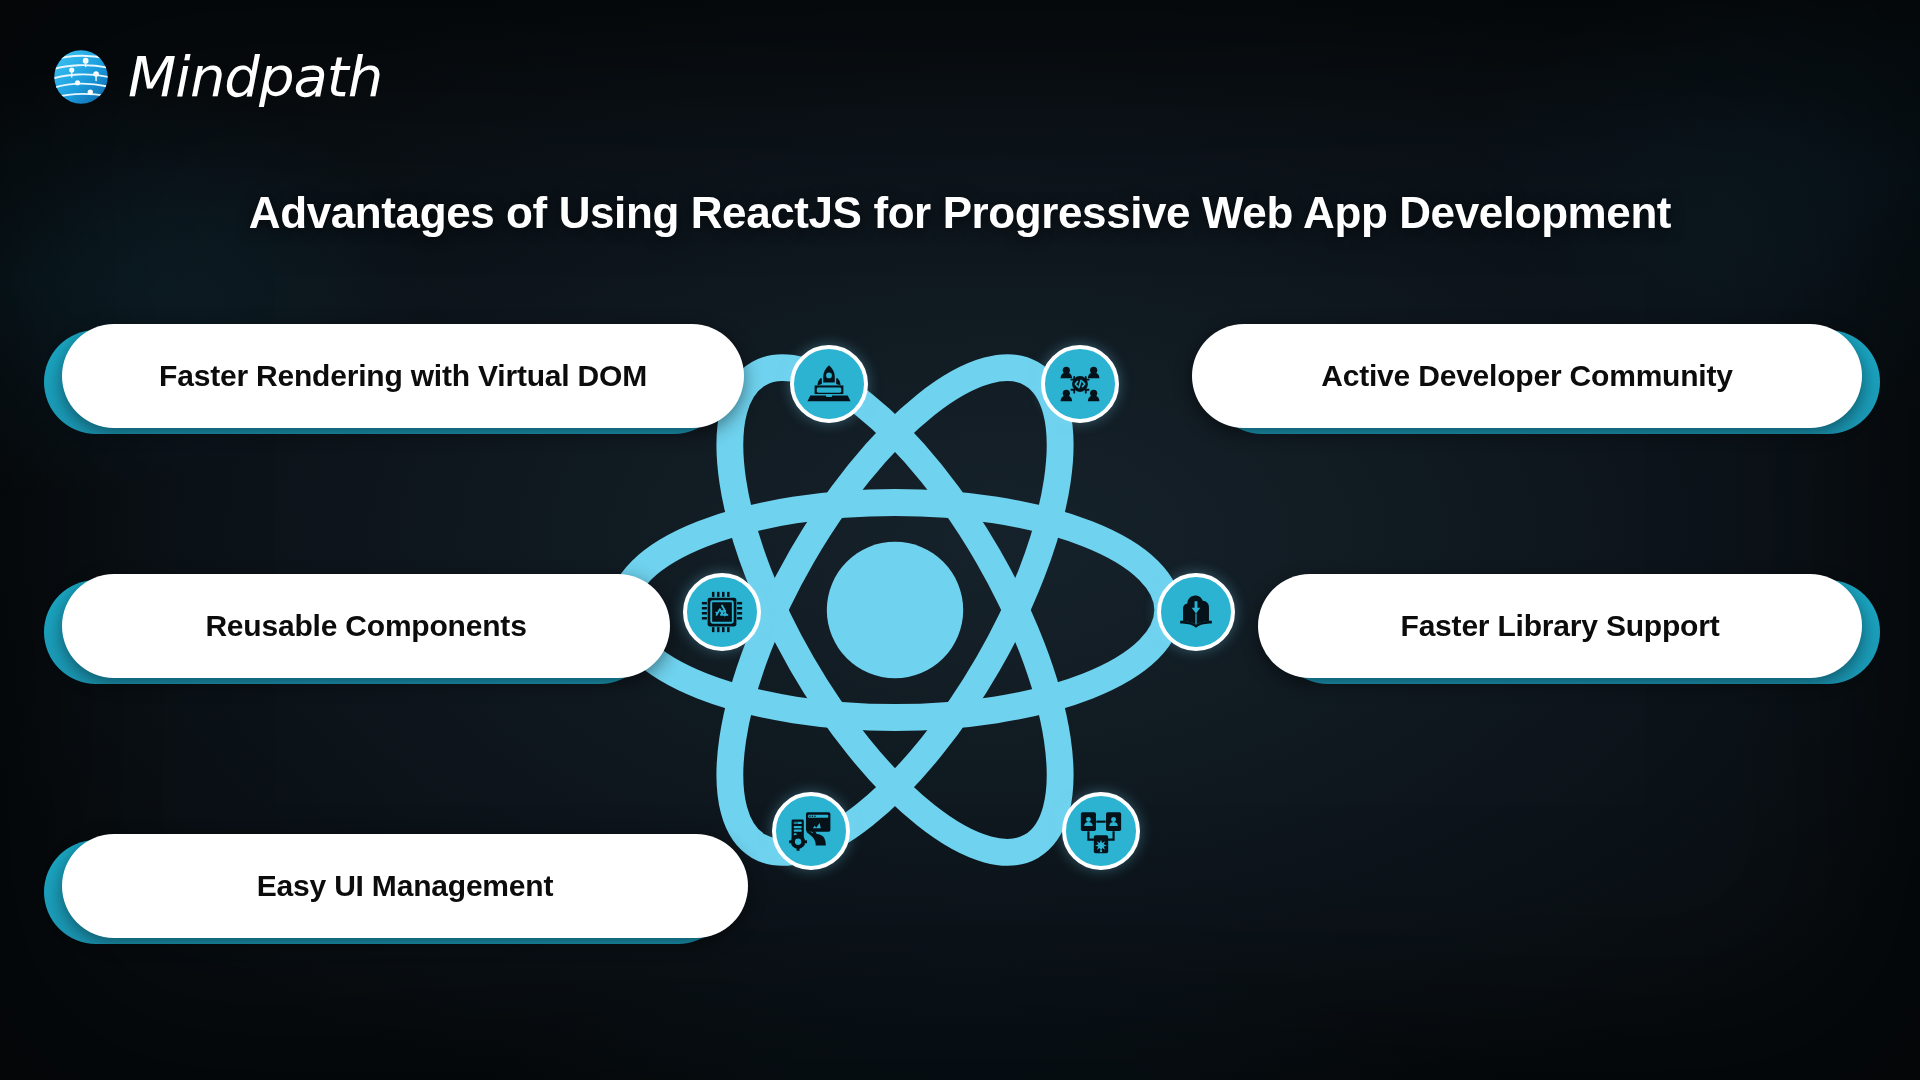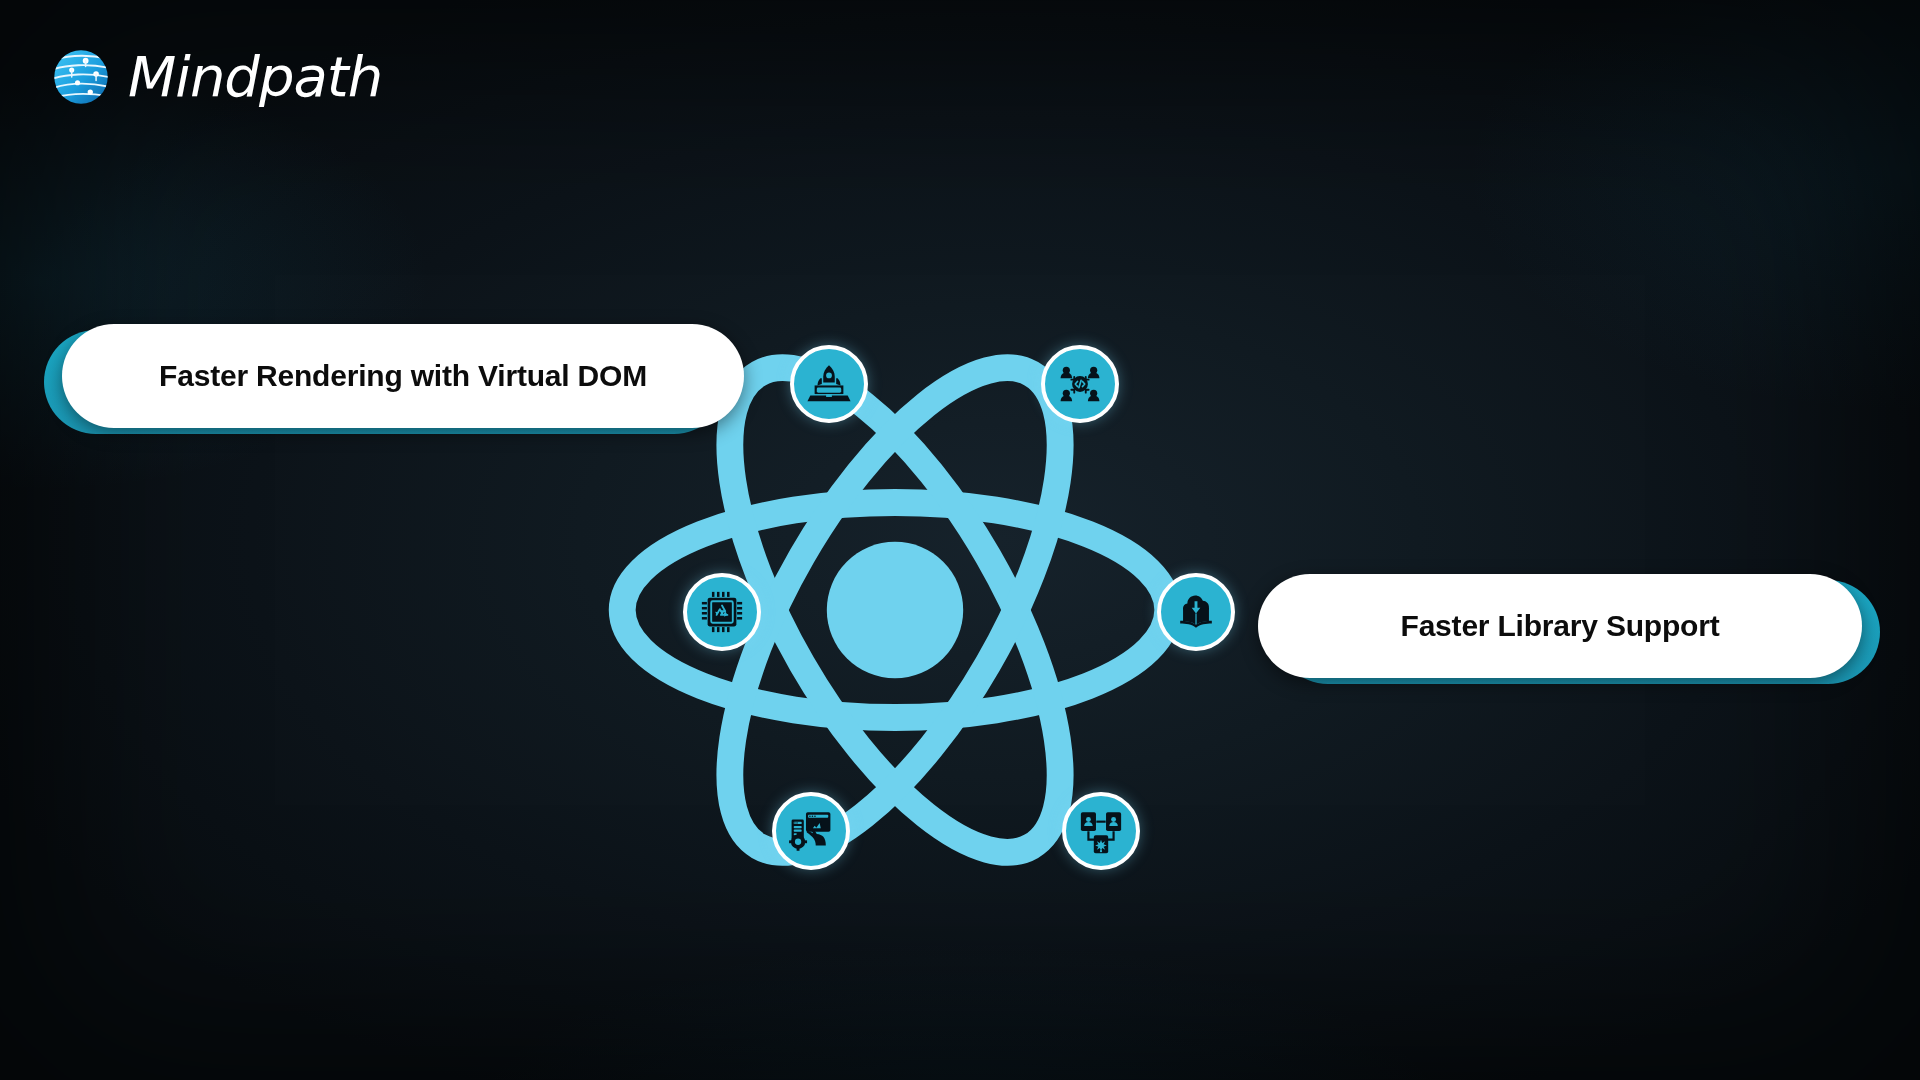--- a/index.html
+++ b/index.html
@@ -162,30 +162,49 @@
       </g>
       <g clip-path="url(#globeClip)" fill="none" stroke="#e8f7ff" stroke-width="2.6" stroke-linecap="round">
         <path d="M34 38 L34 50"></path>
         <path d="M58 22 L58 32"></path>
         <path d="M76 45 L76 56"></path>
       </g>
     </svg>
     <div id="brand-name">Mindpath</div>
   </div>
 
+  <h1 id="headline">Advantages of Using ReactJS for Progressive Web App Development</h1>
 
   <div class="pill-wrap side-left" id="pill-l0">
     <div class="pill-shadow"></div>
     <div class="pill">
       <span class="pill-label">Faster Rendering with Virtual DOM</span>
     </div>
   </div>
 
-
-
+  <div class="pill-wrap side-left" id="pill-l1">
+    <div class="pill-shadow"></div>
+    <div class="pill">
+      <span class="pill-label">Reusable Components</span>
+    </div>
+  </div>
+
+  <div class="pill-wrap side-left" id="pill-l2">
+    <div class="pill-shadow"></div>
+    <div class="pill">
+      <span class="pill-label">Easy UI Management</span>
+    </div>
+  </div>
+
+  <div class="pill-wrap side-right" id="pill-r0">
+    <div class="pill-shadow"></div>
+    <div class="pill">
+      <span class="pill-label">Active Developer Community</span>
+    </div>
+  </div>
 
   <div class="pill-wrap side-right" id="pill-r1">
     <div class="pill-shadow"></div>
     <div class="pill">
       <span class="pill-label">Faster Library Support</span>
     </div>
   </div>
 
 
   <div id="atom">

